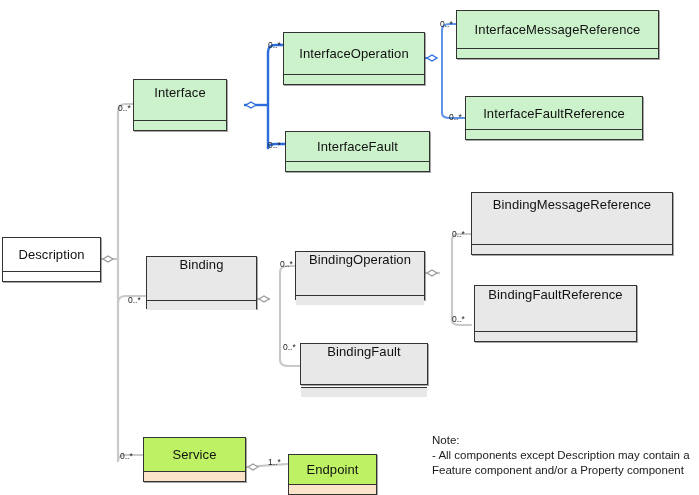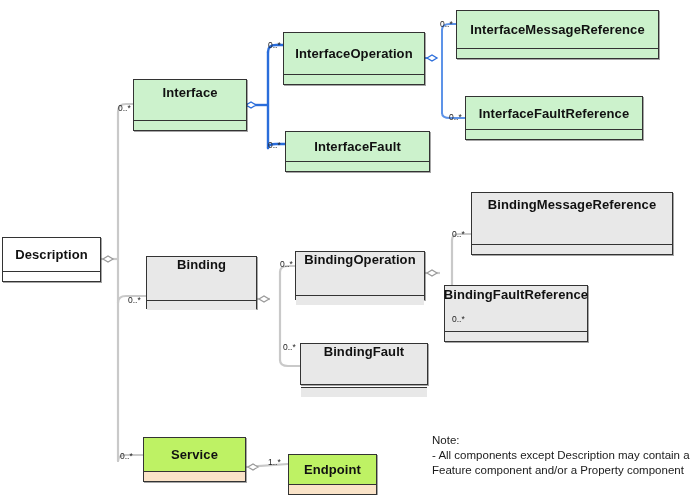--- a/index.html
+++ b/index.html
@@ -34,21 +34,21 @@
     box-shadow: 1px 1px 0 rgba(0,0,0,0.35);
     display: flex;
     flex-direction: column;
     z-index: 5;
   }
   .node .title {
     flex: 1 1 auto;
     display: flex;
     align-items: center;
     justify-content: center;
-    font-weight: bold;
+    font-weight: normal;
     font-size: 13px;
     color: #111111;
     letter-spacing: 0.1px;
     padding: 0 20px;
     white-space: nowrap;
   }
   .node .compartment {
     flex: 0 0 auto;
     height: 9px;
     border-top: 1.5px solid #333333;
@@ -154,21 +154,21 @@
     <g stroke="#9a9a9a" stroke-width="1.2" fill="#ffffff">
       <polygon points="248,467 253,464 258,467 253,470"></polygon>
     </g>
   </svg>
 
   <div id="nodes-layer">
       <div class="node white" style="left: 2px; top: 237px; width: 99px; height: 45px;">
         <div class="title">Description</div>
         <div class="compartment"></div>
       </div>
-      <div class="node green" style="left: 133px; top: 79px; width: 114px; height: 52px; gap: 16px;">
+      <div class="node green" style="left: 133px; top: 79px; width: 94px; height: 52px; gap: 16px;">
         <div class="title">Interface</div>
         <div class="compartment"></div>
       </div>
       <div class="node green" style="left: 283px; top: 32px; width: 142px; height: 53px;">
         <div class="title">InterfaceOperation</div>
         <div class="compartment"></div>
       </div>
       <div class="node green" style="left: 285px; top: 131px; width: 145px; height: 41px;">
         <div class="title">InterfaceFault</div>
         <div class="compartment"></div>
@@ -190,21 +190,21 @@
         <div class="compartment"></div>
       </div>
       <div class="node gray" style="left: 300px; top: 343px; width: 128px; height: 42px;">
         <div class="title">BindingFault</div>
         <div class="compartment"></div>
       </div>
       <div class="node gray" style="left: 471px; top: 192px; width: 202px; height: 63px;">
         <div class="title">BindingMessageReference</div>
         <div class="compartment"></div>
       </div>
-      <div class="node gray" style="left: 444px; top: 285px; width: 144px; height: 57px;">
+      <div class="node gray" style="left: 474px; top: 285px; width: 163px; height: 57px;">
         <div class="title">BindingFaultReference</div>
         <div class="compartment"></div>
       </div>
       <div class="node peach" style="left: 143px; top: 437px; width: 103px; height: 45px;">
         <div class="title">Service</div>
         <div class="compartment"></div>
       </div>
       <div class="node peach" style="left: 288px; top: 441px; width: 89px; height: 41px; margin-top: 13px;">
         <div class="title">Endpoint</div>
         <div class="compartment"></div>

